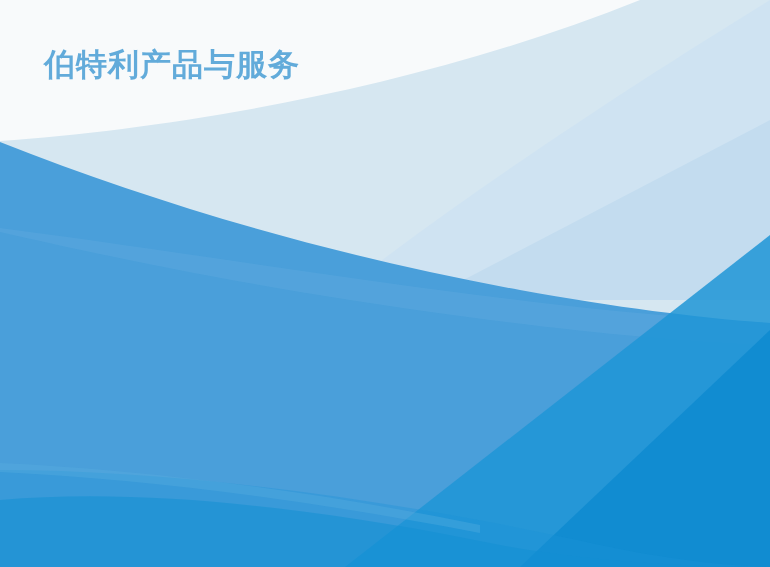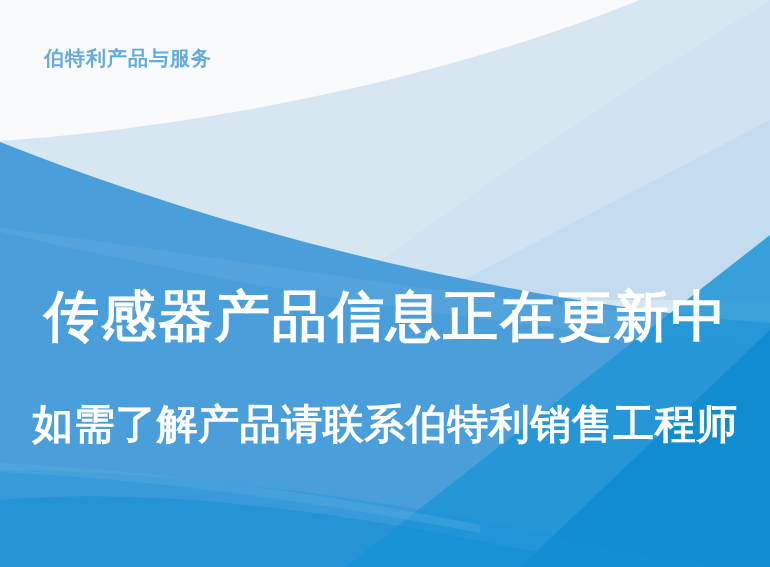--- a/index.html
+++ b/index.html
@@ -21,21 +21,21 @@
     top: 0;
     left: 0;
     width: 770px;
     height: 567px;
     display: block;
   }
   .heading {
     position: absolute;
     left: 44px;
     top: 46px;
-    font-size: 20px;
+    font-size: 31px;
     font-weight: bold;
     letter-spacing: 1px;
     color: #62abda;
     line-height: 1.25;
     white-space: nowrap;
     z-index: 5;
   }
   .headline-wrap {
     position: absolute;
     left: 0;
@@ -94,18 +94,14 @@
              L0,567 Z" fill="#108ed2" opacity="0.55"></path>
 
     <path d="M0,470 C180,470 400,500 600,545 C670,560 730,566 770,567
              L770,567 L0,567 Z" fill="#1a93d6" opacity="0.35"></path>
 
     <path d="M0,463 C150,470 320,492 480,525 L480,533 C320,502 150,479 0,472 Z" fill="#5ab0e0" opacity="0.35"></path>
   </svg>
 
   <div class="heading">伯特利产品与服务</div>
 
-  <div class="headline-wrap">
-    <span class="headline-main">传感器产品信息正在更新中</span>
-    <span class="headline-sub">如需了解产品请联系伯特利销售工程师</span>
-  </div>
 
 </div>
 
 </body></html>

